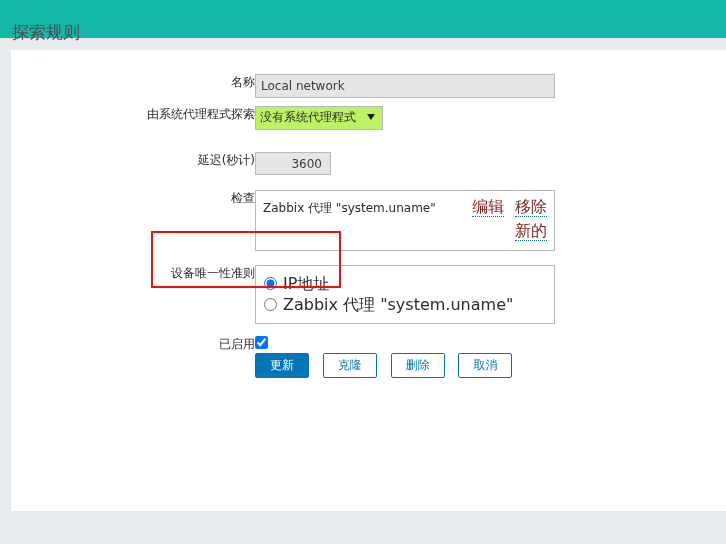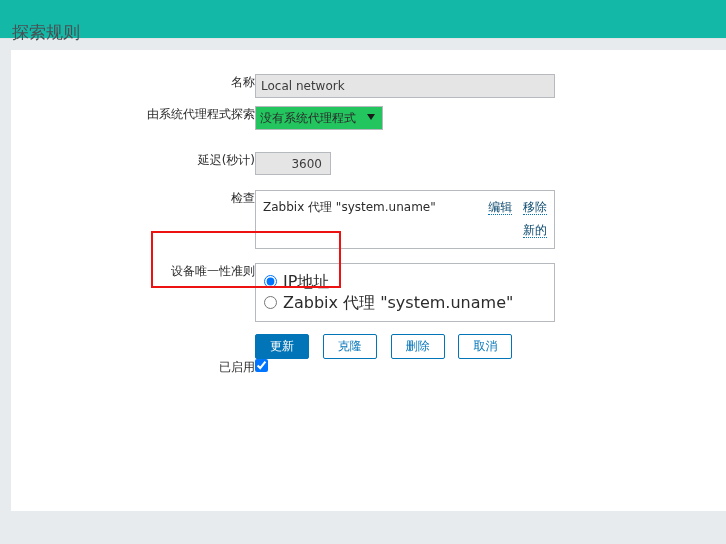--- a/index.html
+++ b/index.html
@@ -87,25 +87,25 @@
     overflow: hidden;
   }
   input.delay-input {
     width: 76px;
     height: 23px;
     text-align: right;
     padding-right: 8px;
     padding-left: 28px;
   }
   select.proxy-select {
-    font-family: Liberation Serif, serif;
+    font-family: Liberation Mono, monospace;
     font-size: 12px;
     color: #2b2b2b;
     border: 1px solid #b6babe;
-    background: #22c55e;
+    background: #bef264;
     height: 24px;
     padding: 2px 2px 2px 4px;
     box-sizing: border-box;
     -webkit-appearance: none;
     -moz-appearance: none;
     appearance: none;
     width: 128px;
   }
   .select-wrap {
     position: relative;
@@ -133,24 +133,24 @@
   }
   .check-line {
     display: flex;
     align-items: baseline;
     justify-content: space-between;
     line-height: 20px;
   }
   .check-name { color: #2b2b2b; font-size: 12px; }
   .check-actions { white-space: nowrap; }
   a.zlink {
-    color: #0c4a6e;
+    color: #7f1d1d;
     text-decoration: none;
     border-bottom: 1px dotted #0275b8;
-    font-size: 12px;
+    font-size: 16px;
     cursor: pointer;
   }
   .check-actions a.zlink { margin-left: 7px; }
   .new-line { line-height: 22px; padding-top: 2px; text-align: right; }
 
   .radio-box {
     padding: 7px 8px 8px 8px;
   }
   .radio-row {
     line-height: 21px;
@@ -290,34 +290,34 @@
               <label>Zabbix 代理 "system.uname"</label>
             </div>
           </div>
         </td>
       </tr>
       <tr>
             <td style="height:12px" colspan="2"></td>
           </tr>
 
       <tr>
+        <td class="label-cell">已启用</td>
+        <td class="field-cell enabled-cell">
+          <input type="checkbox" checked="" style="">
+        </td>
+      </tr>
+
+      <tr>
         <td class="label-cell"></td>
         <td class="field-cell btn-row">
           <span class="btn btn-primary">更新</span>
           <span class="btn btn-secondary">克隆</span>
           <span class="btn btn-secondary">删除</span>
           <span class="btn btn-secondary">取消</span>
         </td>
       </tr>
-
-      <tr>
-        <td class="label-cell">已启用</td>
-        <td class="field-cell enabled-cell">
-          <input type="checkbox" checked="" style="">
-        </td>
-      </tr>
     </tbody>
       </table>
 
     <div class="highlight-rect"></div>
 
   </div>
 </div>
 
 </body></html>

